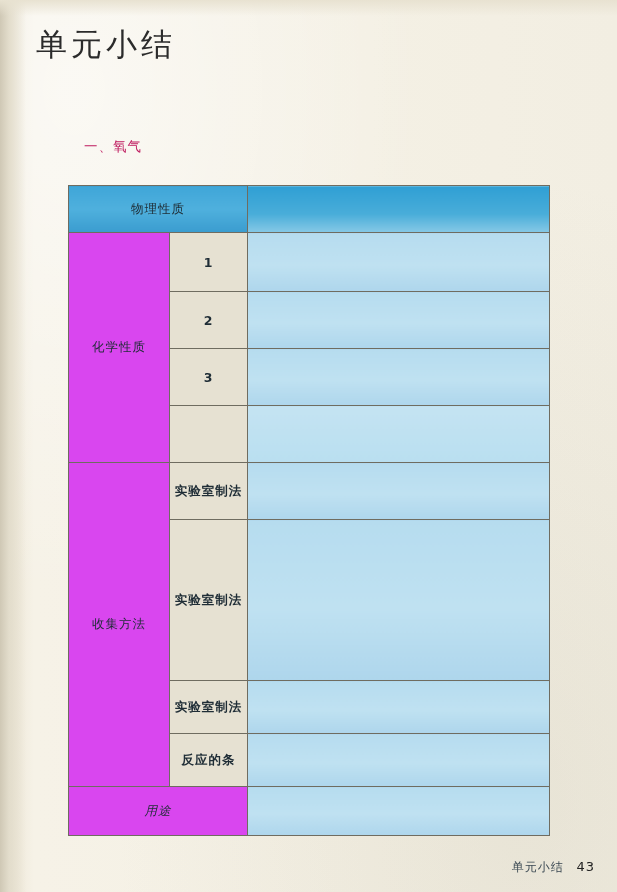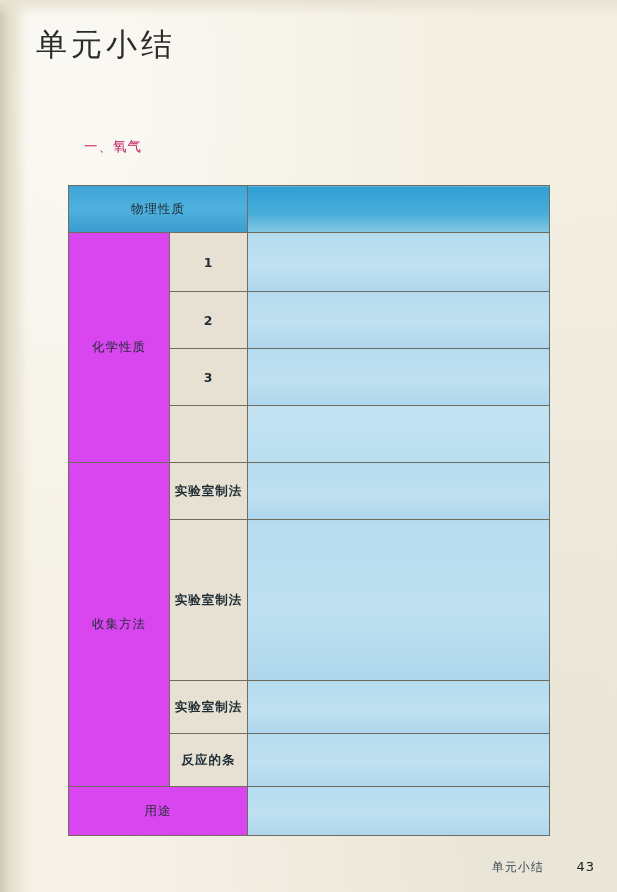--- a/index.html
+++ b/index.html
@@ -134,21 +134,21 @@
 
   .footer {
     position: absolute;
     right: 22px;
     bottom: 16px;
     font-size: 12px;
     color: #3a4852;
     letter-spacing: 1px;
   }
   .footer .pno {
-    margin-left: 28px;
+    margin-left: 8px;
     font-size: 13px;
     color: #222;
   }
 </style>
 </head>
 <body>
 
 <div class="page"></div>
 <div class="binding"></div>
 <div class="top-curl"></div>
@@ -221,21 +221,21 @@
         <td class="sub-cell" style="height:52px;">实验室制法</td>
         <td class="blank-cell"></td>
       </tr>
 
       <tr>
         <td class="sub-cell" style="height:52px;">反应的条</td>
         <td class="blank-cell"></td>
       </tr>
 
       <tr>
-        <td class="label-cell" colspan="2" style="height:48px;">用途</td>
+        <td class="label-cell" colspan="2" style="height:48px;font-style:italic;">用途</td>
         <td class="blank-cell"></td>
       </tr>
     </tbody>
   </table>
 
   <div class="footer">
     <span>单元小结</span>
     <span class="pno">43</span>
   </div>
 

